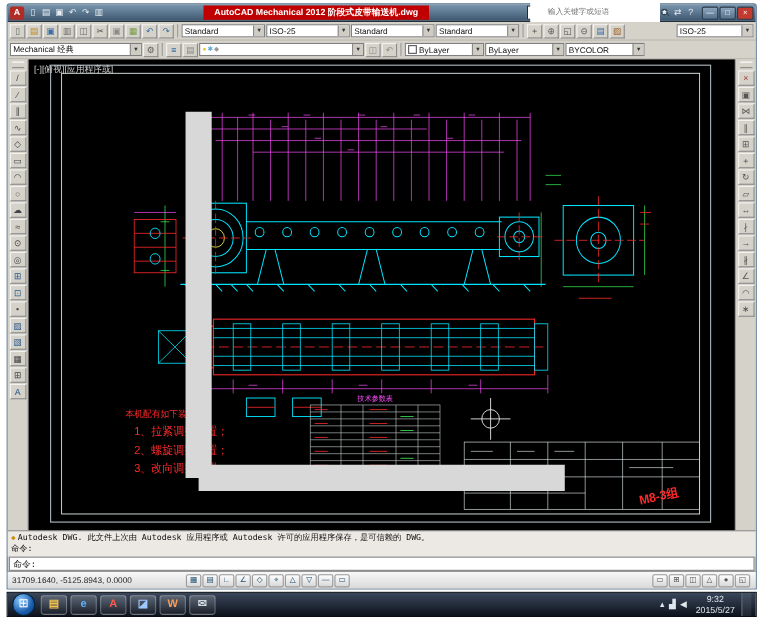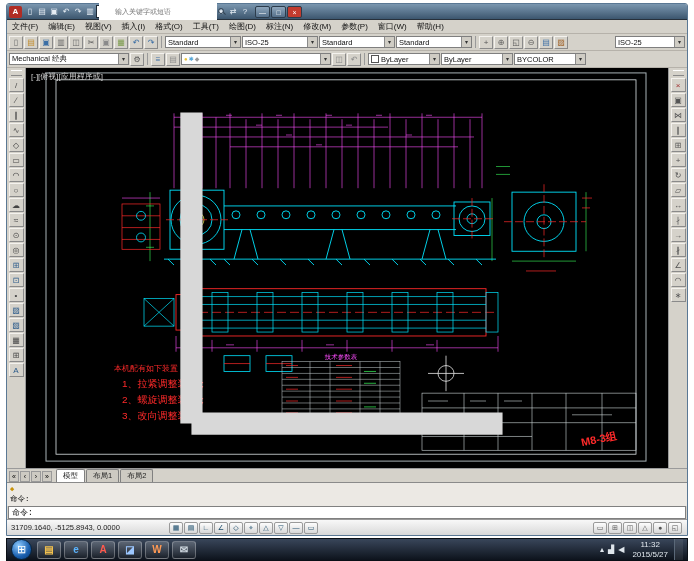--- a/index.html
+++ b/index.html
@@ -103,50 +103,37 @@
   <div class="titlebar">
     <span class="app-icon">A</span>
     <span class="qat">
         <span class="icon-btn">▯</span>
         <span class="icon-btn">▤</span>
         <span class="icon-btn">▣</span>
         <span class="icon-btn">↶</span>
         <span class="icon-btn">↷</span>
         <span class="icon-btn">▥</span>
       </span>
+    <span class="title-band">AutoCAD Mechanical 2012  阶段式皮带输送机.dwg</span>
     <span class="search-box">
       <input placeholder="输入关键字或短语" style="">
       <span class="mag"></span>
     </span>
     <span class="ic-group">
         <span class="icon-btn">★</span>
         <span class="icon-btn">⇄</span>
         <span class="icon-btn">?</span>
       </span>
     <span class="win-controls">
         <span class="win-btn">—</span>
         <span class="win-btn">□</span>
         <span class="win-btn" style="background: rgb(194, 59, 46);">×</span>
       </span>
   </div>
 
-  <div class="menubar">
-      <span class="menu-item">文件(F)</span>
-      <span class="menu-item">编辑(E)</span>
-      <span class="menu-item">视图(V)</span>
-      <span class="menu-item">插入(I)</span>
-      <span class="menu-item">格式(O)</span>
-      <span class="menu-item">工具(T)</span>
-      <span class="menu-item">绘图(D)</span>
-      <span class="menu-item">标注(N)</span>
-      <span class="menu-item">修改(M)</span>
-      <span class="menu-item">参数(P)</span>
-      <span class="menu-item">窗口(W)</span>
-      <span class="menu-item">帮助(H)</span>
-    </div>
 
   <div class="toolbar">
     <span class="icon-strip">
         <span class="icon-btn" style="color: rgb(107, 107, 107);">▯</span>
         <span class="icon-btn" style="color: rgb(192, 138, 40);">▤</span>
         <span class="icon-btn" style="color: rgb(58, 110, 165);">▣</span>
         <span class="icon-btn" style="color: rgb(107, 107, 107);">▥</span>
         <span class="icon-btn" style="color: rgb(107, 107, 107);">◫</span>
         <span class="icon-btn" style="color: rgb(85, 85, 85);">✂</span>
         <span class="icon-btn" style="color: rgb(138, 138, 138);">▣</span>
@@ -408,37 +395,25 @@
           <span class="icon-btn" style="color: rgb(85, 85, 85);">∤</span>
           <span class="icon-btn" style="color: rgb(85, 85, 85);">→</span>
           <span class="icon-btn" style="color: rgb(85, 85, 85);">∦</span>
           <span class="icon-btn" style="color: rgb(85, 85, 85);">∠</span>
           <span class="icon-btn" style="color: rgb(85, 85, 85);">◠</span>
           <span class="icon-btn" style="color: rgb(85, 85, 85);">∗</span>
         </span>
     </div>
   </div>
 
-  <div class="tabbar">
-    <span class="tab-nav">
-        <span>«</span>
-        <span>‹</span>
-        <span>›</span>
-        <span>»</span>
-      </span>
-    <span style="display:flex">
-        <span class="tab active">模型</span>
-        <span class="tab">布局1</span>
-        <span class="tab">布局2</span>
-      </span>
-  </div>
 
   <div class="cmd-hist">
     <div class="cmd-line">
         <span class="dwg-shield">◆</span>
+        <span>Autodesk DWG.  此文件上次由 Autodesk 应用程序或 Autodesk 许可的应用程序保存，是可信赖的 DWG。</span>
       </div>
     <div class="cmd-line">
         <span>命令:</span>
       </div>
   </div>
   <div class="cmd-input">命令:</div>
 
   <div class="statusbar">
     <span class="coords">31709.1640, -5125.8943, 0.0000</span>
     <span class="toggles">
@@ -474,18 +449,18 @@
       <span class="app-btn" style="color: rgb(255, 154, 85);">W</span>
       <span class="app-btn" style="color: rgb(207, 216, 224);">✉</span>
     </span>
   <span class="tray">
     <span style="display:flex">
         <span class="tray-icon">▴</span>
         <span class="tray-icon">▟</span>
         <span class="tray-icon">◀</span>
       </span>
     <span class="clock">
-      <span>11:32</span><br>
+      <span>9:32</span><br>
       <span>2015/5/27</span>
     </span>
     <span class="show-desktop"></span>
   </span>
 </div>
 
 </body></html>

